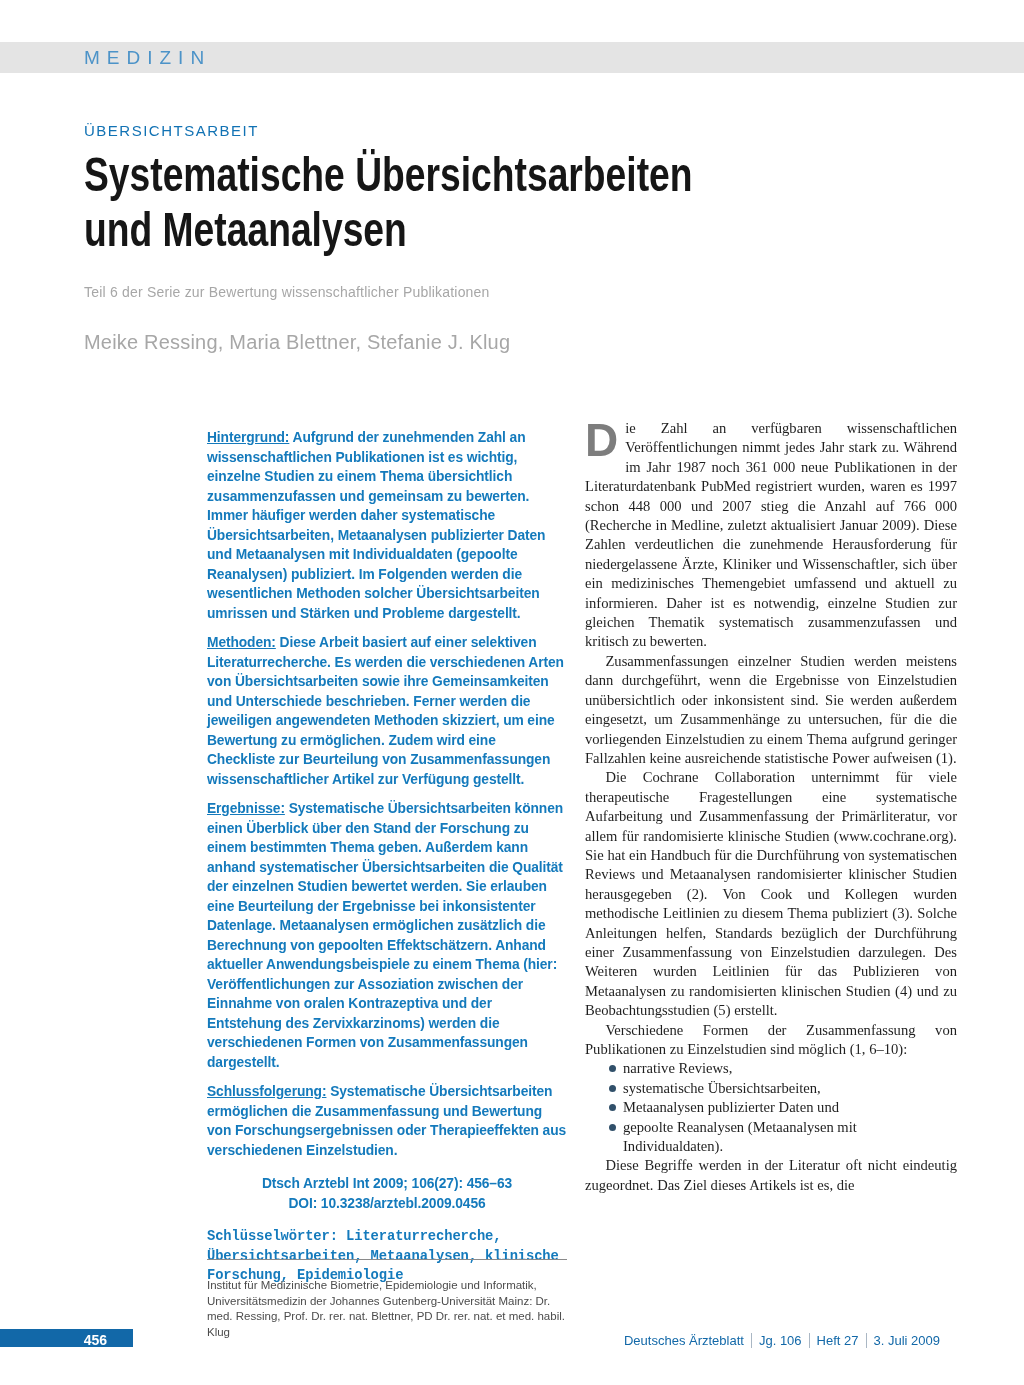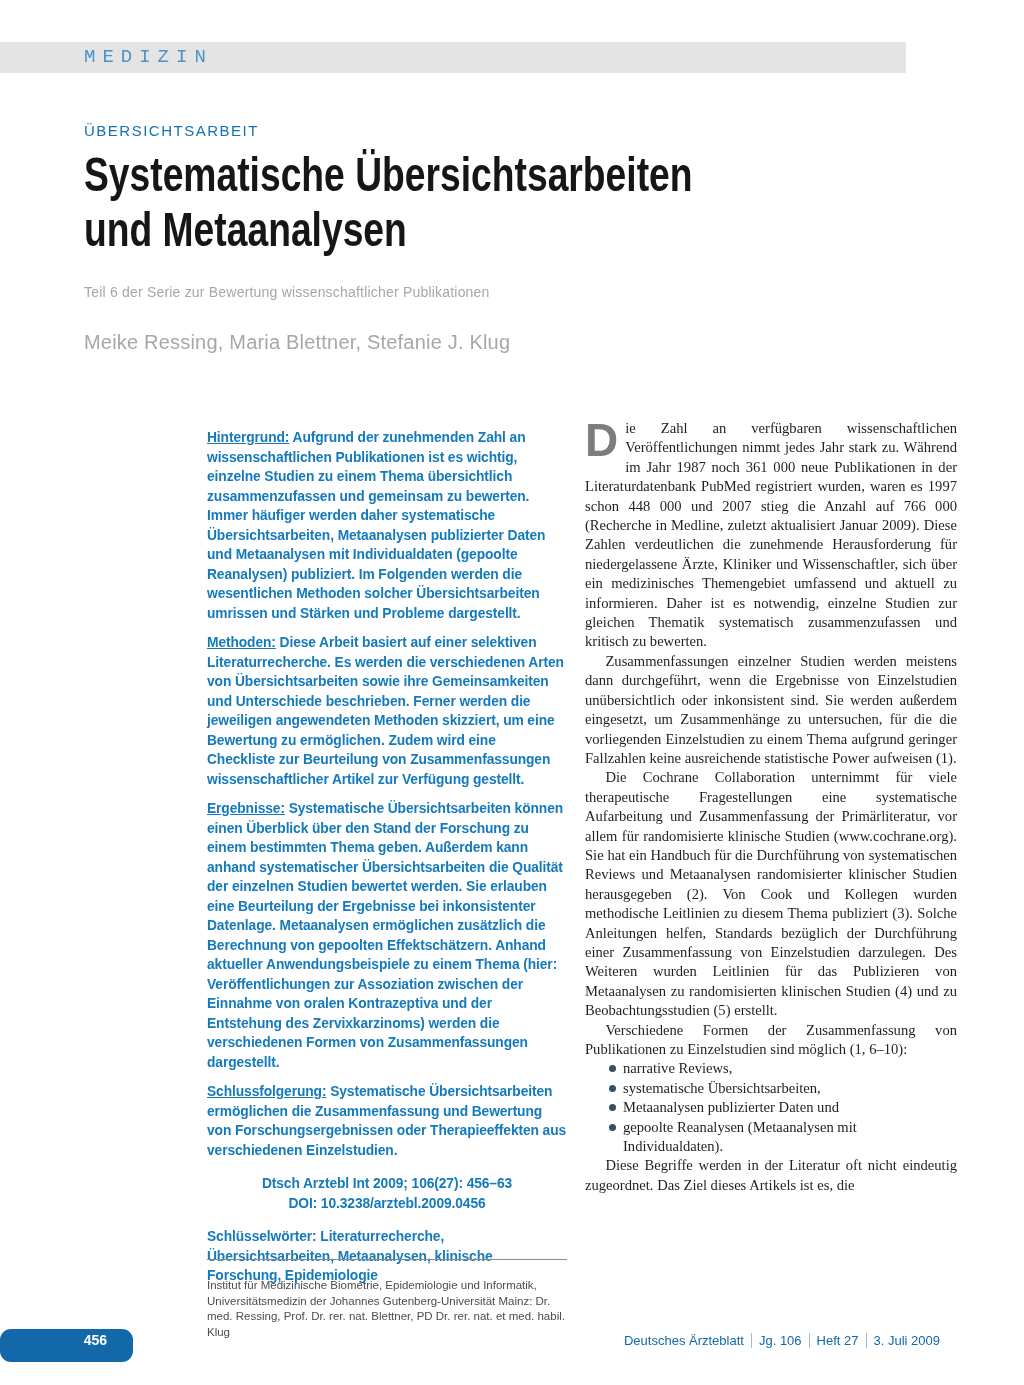--- a/index.html
+++ b/index.html
@@ -6,23 +6,22 @@
     margin: 0; padding: 0;
     width: 1024px; height: 1385px;
     background: #ffffff;
     overflow: hidden;
     font-family: "Liberation Sans", sans-serif;
   }
   .page { position: relative; width: 1024px; height: 1385px; background: #ffffff; }
 
   
   .medizin-bar {
-    position: absolute; top: 42px; left: 0; width: 906px; height: 31px;
+    position: absolute; top: 42px; left: 0; width: 1024px; height: 31px;
     background: #e4e4e4;
-    font-family: Liberation Mono, monospace;
   }
   .medizin-label {
     position: absolute; left: 84px; top: 0; line-height: 31px;
     font-size: 19px; letter-spacing: 7px; color: #4c93c8;
   }
 
   
   .kicker {
     position: absolute; left: 84px; top: 122px;
     font-size: 15px; font-weight: normal; letter-spacing: 1.5px; color: #1172b4;
@@ -51,21 +50,21 @@
     hyphens: auto; -webkit-hyphens: auto;
   }
   .abstract h2 {
     margin: 0 0 11px 0; font-size: 19px; letter-spacing: 0.2px;
     color: #0f6fb0; font-weight: bold;
   }
   .abstract p { margin: 8px 0 10px 0; }
   .ab-label { text-decoration: underline; }
   .cite { text-align: center; margin-top: 14px !important; }
   .cite span { display: block; }
-  .keywords { margin-top: 14px !important; }
+  .keywords { margin-top: 14px !important; font-family: Liberation Mono, monospace; }
 
   
   .bodycol {
     position: absolute; left: 585px; top: 419px; width: 372px;
     font-family: "Liberation Serif", serif;
     font-size: 14.6px; line-height: 19.4px; color: #1f1f1f;
     text-align: justify;
     hyphens: auto; -webkit-hyphens: auto;
   }
   .bodycol p { margin: 0; }
@@ -85,24 +84,24 @@
 
   
   .footnote {
     position: absolute; left: 207px; top: 1252px; width: 360px;
     border-top: 1px solid #8a8a8a; padding-top: 18px;
     font-size: 11.5px; line-height: 15.5px; color: #4c4c4c; margin-top: 7px;
   }
 
   
   .footer-bar {
-    position: absolute; left: 0; top: 1329px; width: 133px; height: 33px;
+    position: absolute; left: 0; top: 1329px; width: 133px; height: 18px;
     background: #1268a8; box-sizing: border-box;
     text-align: right; padding-right: 26px;
-    color: #ffffff; font-weight: bold; font-size: 14px; line-height: 23px; border-radius: 11px;
+    color: #ffffff; font-weight: bold; font-size: 14px; line-height: 23px;
   }
   .footer-right {
     position: absolute; top: 1333px; right: 84px;
     font-size: 13px; color: #1268a8; white-space: nowrap;
   }
   .footer-right .seg { padding: 0 7px; }
   .footer-right .seg:first-child { padding-left: 0; }
   .footer-right .seg:last-child { padding-right: 0; }
   .footer-right .seg + .seg { border-left: 1px solid #aab7c4; }
 </style>

